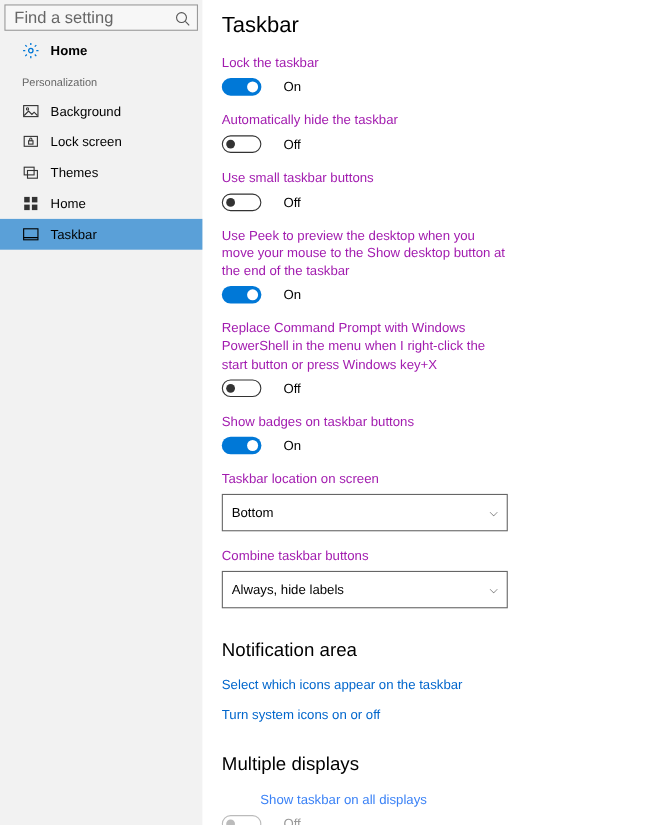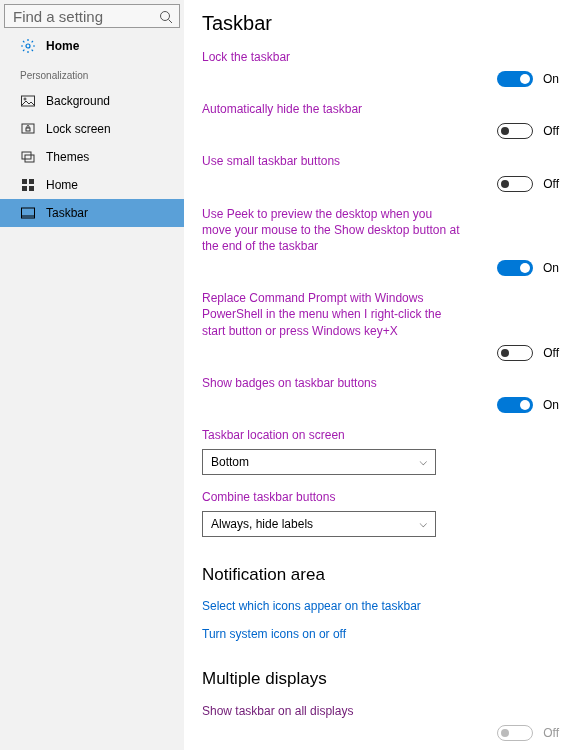--- a/index.html
+++ b/index.html
@@ -18,34 +18,34 @@
 .nav-home span.label { font-weight: 600; font-size: 12px; }
 .category { font-size: 10px; color: #666; padding: 8px 20px 6px; }
 .nav-item.active { background: #5aa0d8; color: #000; }
 .nav-item.active .icon { color: #000; }
 
 .content { flex: 1; padding: 12px 28px 20px 18px; overflow-y: auto; }
 .content h1 { font-size: 20px; font-weight: 400; margin-bottom: 14px; }
 .content h2 { font-size: 17px; font-weight: 400; margin: 28px 0 14px; }
 .setting { margin-bottom: 14px; }
 .setting-label { font-size: 12px; color: #a21caf; margin-bottom: 6px; line-height: 1.35; max-width: 260px; }
-.setting-label.disabled { color: #701a75; }
-
-.toggle-row { display: flex; align-items: center; gap: 10px; justify-content: flex-end; }
+.setting-label.disabled { color: #3b82f6; margin-left: 35px; }
+
+.toggle-row { display: flex; align-items: center; gap: 20px; }
 .toggle { width: 36px; height: 16px; border-radius: 8px; position: relative; cursor: pointer; }
 .toggle.on { background: #0078d7; }
 .toggle.on::after { content: ''; position: absolute; width: 10px; height: 10px; background: #fff; border-radius: 50%; top: 3px; right: 3px; }
 .toggle.off { background: #fff; border: 1px solid #333; }
 .toggle.off::after { content: ''; position: absolute; width: 8px; height: 8px; background: #333; border-radius: 50%; top: 3px; left: 3px; }
 .toggle.disabled { border-color: #bbb; cursor: default; }
 .toggle.disabled::after { background: #bbb; }
 .toggle-state { font-size: 12px; }
 .toggle-state.disabled { color: #999; }
 
-.select { width: 234px; height: 26px; border: 1px solid #666; display: flex; align-items: center; justify-content: space-between; padding: 0 8px; font-size: 12px; margin-top: 6px; cursor: pointer; background: #fff; }
+.select { width: 260px; height: 26px; border: 1px solid #666; display: flex; align-items: center; justify-content: space-between; padding: 16px 8px; font-size: 12px; margin-top: 6px; cursor: pointer; background: #fff; }
 .chev { font-size: 10px; color: #555; }
 
 .link { color: #0066cc; font-size: 12px; cursor: pointer; margin-bottom: 14px; display: block; }
 
 svg { width: 16px; height: 16px; }
 </style>
 </head>
 <body>
 
 <div class="sidebar">

